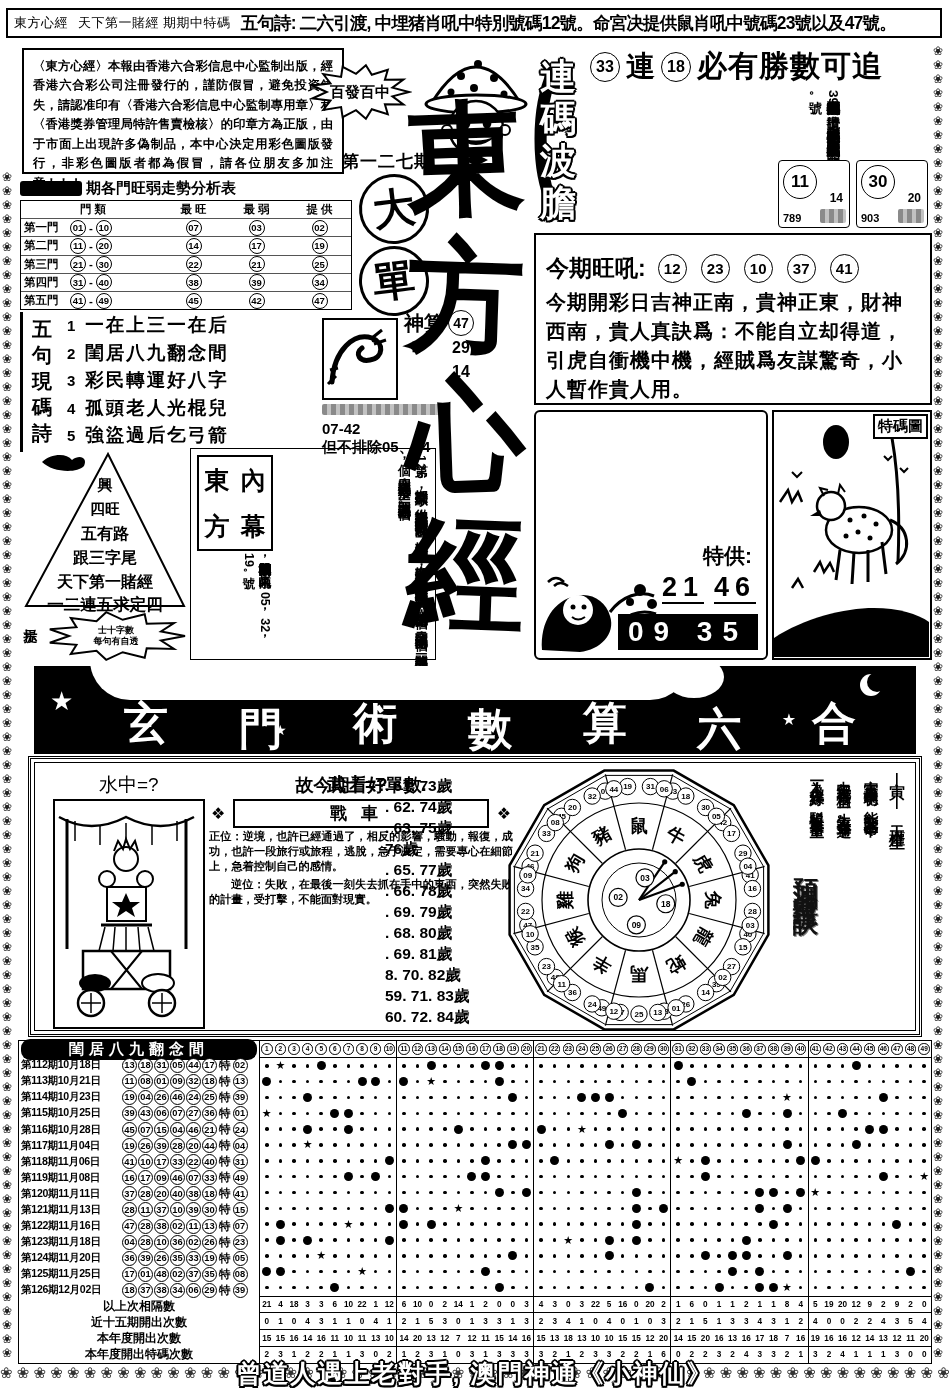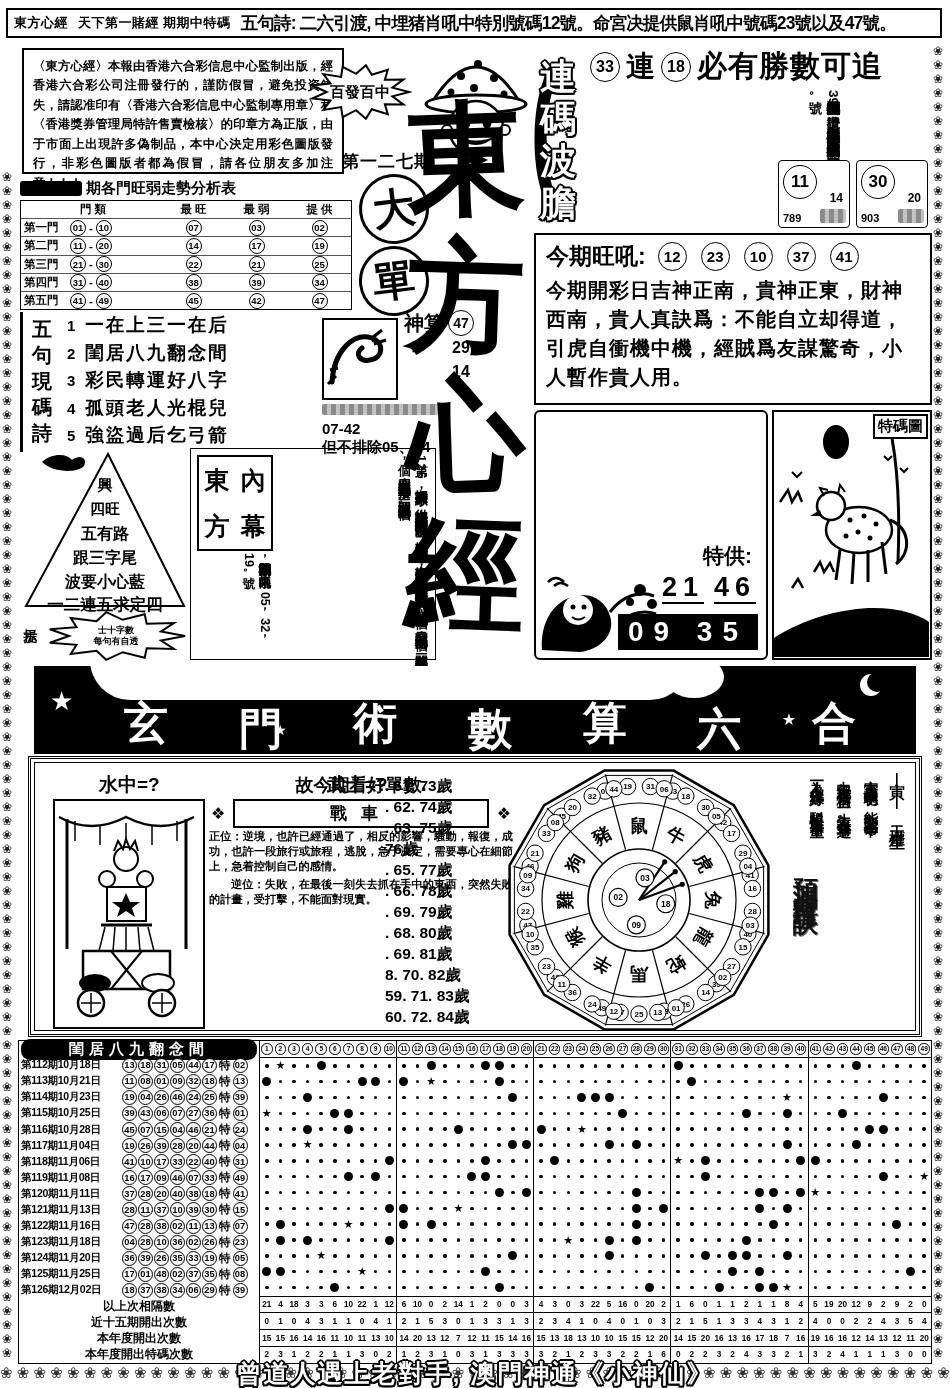--- a/index.html
+++ b/index.html
@@ -8,21 +8,21 @@
   .abs{position:absolute;}
   .circ{display:inline-flex;align-items:center;justify-content:center;border:1.5px solid #000;
         border-radius:50%;font-weight:bold;box-sizing:border-box;background:#fff;flex:none;}
   .smudge{display:inline-block;background:#000;vertical-align:middle;border-radius:3px;}
   .graybar{background:repeating-linear-gradient(90deg,#8a8a8a 0 5px,#c2c2c2 5px 9px);height:11px;border-radius:2px;}
   .outline-w{color:#fff;text-shadow:-2px 0 #000,2px 0 #000,0 -2px #000,0 2px #000,
              -1.5px -1.5px #000,1.5px -1.5px #000,-1.5px 1.5px #000,1.5px 1.5px #000;}
   
   #masthead{left:6px;top:8px;width:936px;height:30px;border:2.5px solid #000;display:flex;
             align-items:center;gap:10px;padding:0 6px;box-sizing:border-box;white-space:nowrap;}
-  #masthead .mh-left{font-size:13px;font-weight:bold;letter-spacing:0.5px;}
+  #masthead .mh-left{font-size:13px;font-weight:normal;letter-spacing:0.5px;}
   #masthead .mh-main{font-size:17.5px;font-weight:900;letter-spacing:-0.8px;}
   
   .flower-col{width:15px;font-size:12px;line-height:14px;color:#222;word-break:break-all;overflow:hidden;}
   
   #notice{left:22px;top:48px;width:322px;height:126px;border:2px solid #000;padding:7px 9px;
           box-sizing:border-box;font-size:12.3px;font-weight:bold;line-height:1.58;text-align:justify;}
   
   #analysis{left:20px;top:178px;width:332px;height:112px;}
   #analysis .a-title{font-size:15px;font-weight:bold;display:flex;align-items:center;gap:4px;height:21px;}
   #a-table{border:1.5px solid #000;margin-top:1px;}
@@ -87,21 +87,21 @@
   #lm-head .lm-mid{font-size:29px;font-weight:900;}
   #lm-body{position:absolute;left:60px;top:44px;width:250px;height:136px;writing-mode:vertical-rl;
            font-size:13.5px;font-weight:bold;line-height:18px;}
   #lm-stamps{position:absolute;right:4px;bottom:4px;display:flex;gap:6px;}
   .stamp{width:70px;height:66px;border:1.5px solid #000;border-radius:4px;position:relative;background:#fff;}
   .stamp .st-big{position:absolute;left:4px;top:4px;}
   .stamp .st-small{position:absolute;right:6px;top:30px;font-size:12px;font-weight:bold;}
   .stamp .st-code{position:absolute;left:4px;bottom:3px;font-size:11px;font-weight:bold;}
   .stamp .st-gray{position:absolute;right:3px;bottom:4px;width:26px;height:14px;}
   
-  #wanghou{left:534px;top:233px;width:398px;height:172px;border:2px solid #000;box-sizing:border-box;padding:6px 10px;}
+  #wanghou{left:534px;top:233px;width:398px;height:172px;border:2px solid #000;box-sizing:border-box;padding:18px 10px;}
   #wh-title{display:flex;align-items:center;gap:12px;}
   #wh-title .wh-t{font-size:23px;font-weight:900;}
   #wh-body{font-size:20px;font-weight:900;font-family:"Liberation Serif",serif;line-height:1.45;letter-spacing:1px;margin-top:4px;}
   
   #tegong{left:534px;top:410px;width:234px;height:250px;border:2.5px solid #000;border-radius:6px;
           box-sizing:border-box;padding:8px 10px;}
   #tegong .tg-l{font-size:33px;font-weight:900;letter-spacing:2px;line-height:1.0;margin:10px 0 28px 0;}
   #tegong .tg-label{position:absolute;right:14px;top:130px;font-size:21px;font-weight:900;}
   #tegong .tg-open{position:absolute;right:10px;top:160px;font-size:27px;font-weight:900;letter-spacing:6px;text-align:center;}
   #tegong .tg-open span{border-bottom:2.5px solid #000;margin-left:10px;}
@@ -117,21 +117,21 @@
   #b1-blob{position:absolute;left:56px;top:-14px;width:600px;height:48px;background:#fff;border-radius:0 0 40px 40px;}
   #b1-blob2{position:absolute;left:630px;top:-10px;width:60px;height:42px;background:#fff;border-radius:50%;}
   #b1-chars{position:absolute;left:90px;right:60px;top:28px;display:flex;justify-content:space-between;}
   #b1-chars span{color:#fff;font-size:44px;font-weight:900;}
   .b1-star{position:absolute;color:#fff;}
   #b1-moon{position:absolute;right:34px;top:8px;width:22px;height:22px;background:#fff;border-radius:50%;}
   #b1-moon:after{content:"";position:absolute;left:7px;top:-2px;width:20px;height:20px;background:#000;border-radius:50%;}
   
   #midframe{left:28px;top:756px;width:894px;height:281px;border:3px double #000;box-sizing:border-box;
             outline:1.5px solid #000;outline-offset:-7px;background:#fff;}
-  #mf-q1{position:absolute;left:68px;top:13px;font-size:19px;font-weight:700;}
+  #mf-q1{position:absolute;left:68px;top:13px;font-size:19px;font-weight:400;}
   #mf-q2{position:absolute;left:296px;top:13px;font-size:19px;font-weight:900;}
   #tarotcard{position:absolute;left:22px;top:40px;width:148px;height:226px;border:2.5px solid #000;}
   #mf-heading{position:absolute;left:180px;top:14px;width:300px;text-align:center;font-size:18px;font-weight:900;}
   #mf-cardbar{position:absolute;left:180px;top:40px;width:300px;display:flex;align-items:center;gap:8px;}
   #mf-cardbar .cb-box{flex:1;border:2px solid #000;text-align:center;font-size:17px;font-weight:900;
                       letter-spacing:14px;padding:1px 0;}
   .diamond{font-size:16px;}
   #mf-paras{position:absolute;left:178px;top:70px;width:304px;font-size:11.2px;font-weight:bold;
             line-height:1.36;text-align:justify;}
   #mf-paras p{margin:0 0 2px 0;}
@@ -343,21 +343,21 @@
   <div id="trisec" class="abs">
     <svg id="trisvg" width="166" height="160">
       <polygon points="86,4 4,156 162,156" fill="none" stroke="#000" stroke-width="2"></polygon>
       <path d="M20,12 C28,4 44,2 50,10 C58,4 66,8 62,16 C54,24 30,22 20,12 Z" fill="#000"></path>
     </svg>
     <div id="tri-lines">
         <div class="tri-line" style="top: 26px; font-size: 15px;">興</div>
         <div class="tri-line" style="top: 50px; font-size: 15px;">四旺</div>
         <div class="tri-line" style="top: 74px; font-size: 16px;">五有路</div>
         <div class="tri-line" style="top: 98px; font-size: 16px;">跟三字尾</div>
-        <div class="tri-line" style="top: 122px; font-size: 16px;">波要小心藍</div>
+        <div class="tri-line" style="top: 122px; font-size: 16px;">天下第一賭經</div>
         <div class="tri-line" style="top: 144px; font-size: 16.5px;">一二連五求定四</div>
       </div>
     <div id="hintwrap">
       <div id="hintlabel">提示</div>
       <svg id="hintburst" width="144" height="52">
           <path d="M141.0,26.0L117.0,30.6L130.0,39.0L102.7,38.3L100.7,47.8L78.7,42.2L62.2,49.8L52.5,40.8L26.8,44.1L32.5,34.8L5.8,32.8L25.1,26.0L5.8,19.2L32.5,17.2L26.8,7.9L52.5,11.2L62.2,2.2L78.7,9.8L100.7,4.2L102.7,13.7L130.0,13.0L117.0,21.4Z" fill="#fff" stroke="#000" stroke-width="2"></path>
         </svg>
       <div id="hinttext">
         <span>士十字數</span>
           <span>每句有自透</span>

